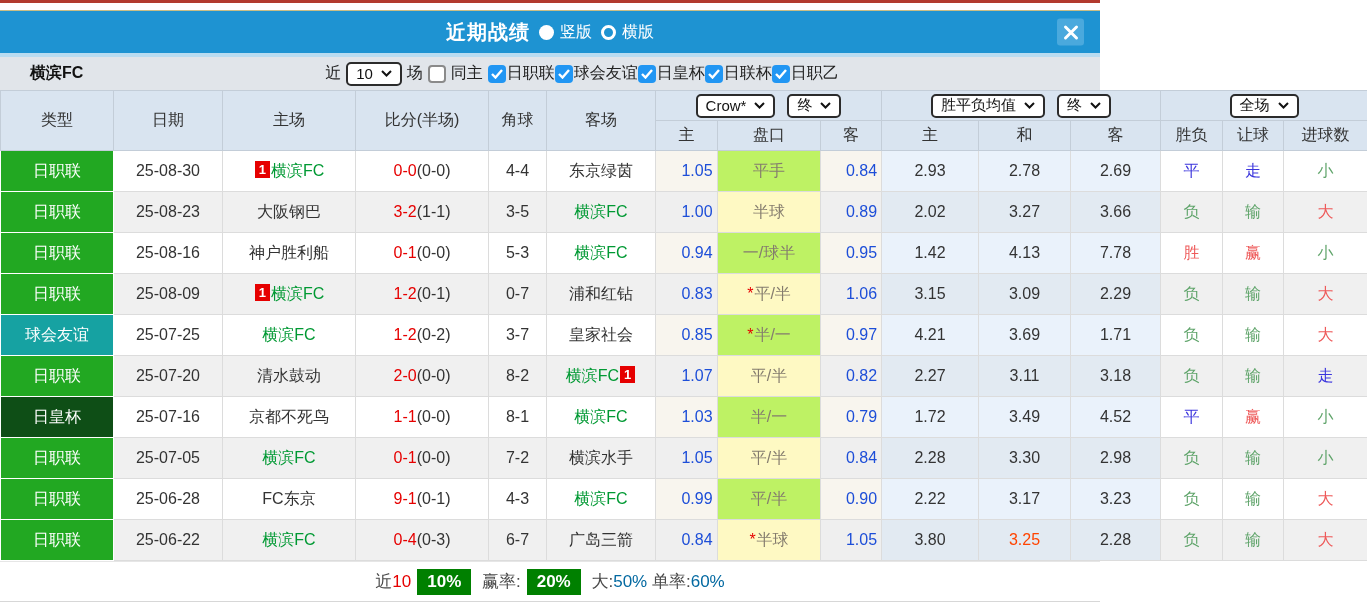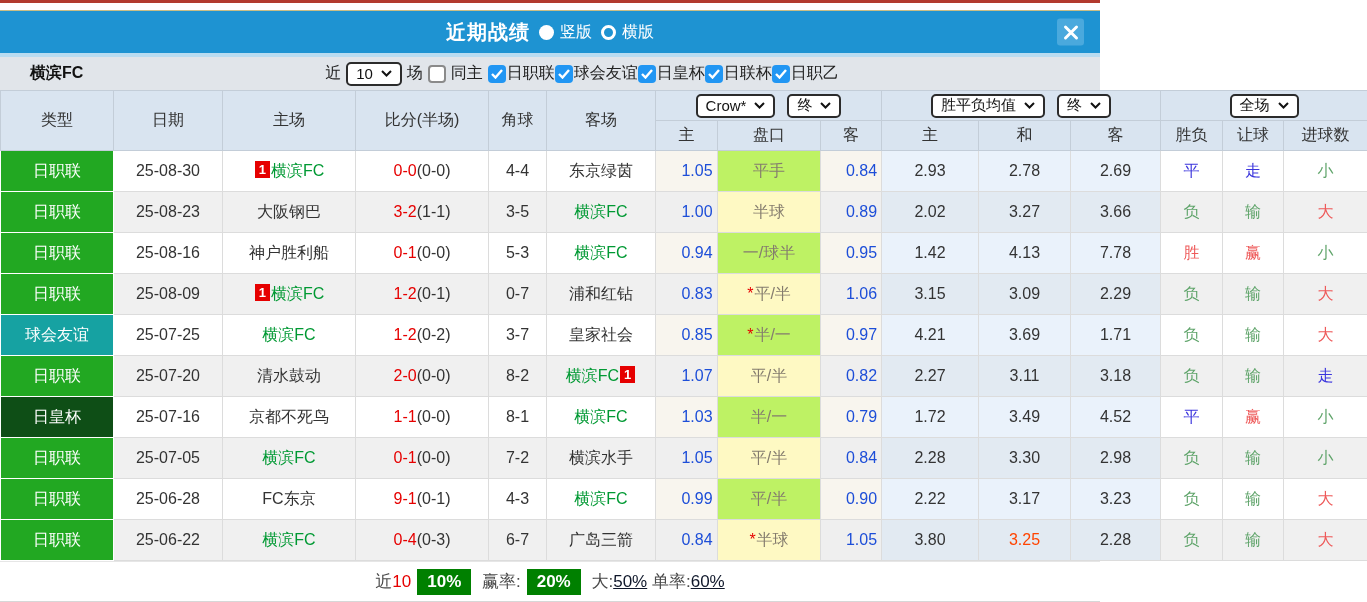--- a/index.html
+++ b/index.html
@@ -71,21 +71,21 @@
   td.c-res{font-size:16px;}
   .res-blue{color:#3b35dd;}
   .res-green{color:#5fa46a;}
   .res-red{color:#ee5a5a;}
 
   
   .footer{height:39px;background:#fff;display:flex;align-items:center;justify-content:center;
     font-size:17px;white-space:pre;border-top:1px solid #e6e6e6;}
   .f-dark{color:#4a4a4a;}
   .f-red{color:#e60000;}
-  .f-blue{color:#0f172a;text-decoration:underline;}
+  .f-blue{color:#0369a1;}
   .f-badge{background:#008000;color:#fff;font-weight:bold;padding:3px 10px;margin:0 6px;}
   .bottom-strip{height:2px;background:#cde9f5;border-top:1px solid #d7d7d7;}
 </style>
 </head>
 <body>
 
 <div class="app">
 
   <div class="top-strip"></div>
 

